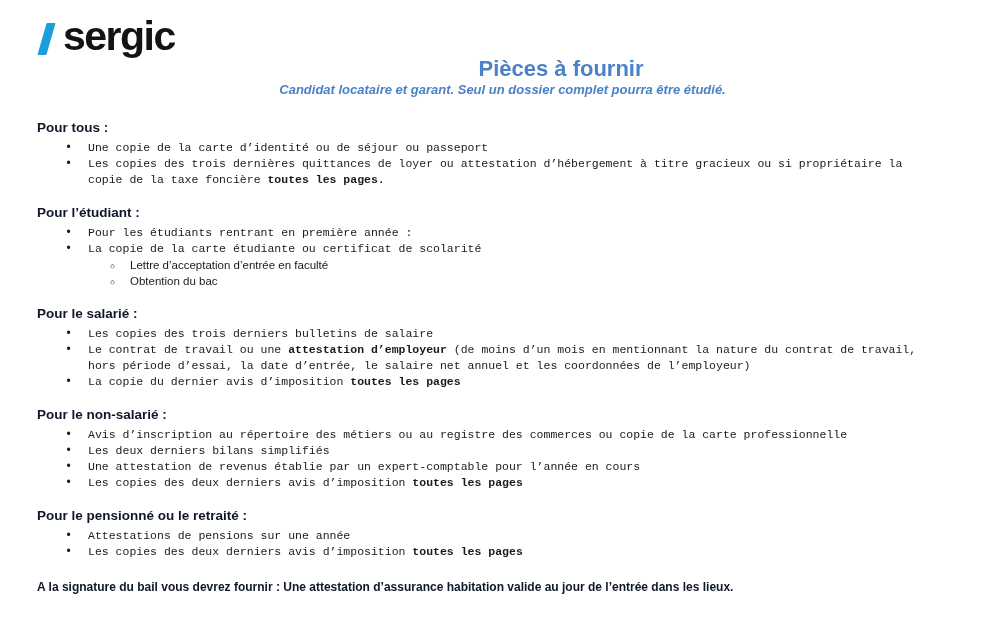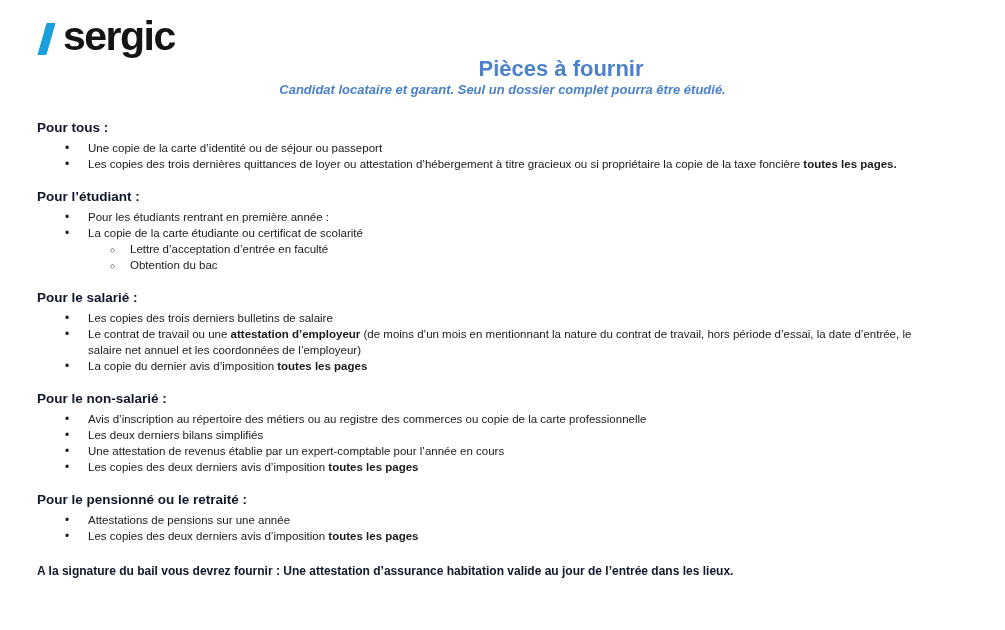--- a/index.html
+++ b/index.html
@@ -39,21 +39,21 @@
     line-height:15px;
   }
   .content { margin:22px 37px 0 37px; font-size:11.5px; line-height:16px; }
   .section { margin-top:16px; }
   .section:first-child { margin-top:0; }
   .section-heading {
     font-size:13.5px; font-weight:bold; color:#0f172a;
     line-height:18px; margin-bottom:3px;
   }
   .item { position:relative; max-width:897px; }
-  .item.l1 { padding-left:51px; }
+  .item.l1 { padding-left:51px;font-family:Liberation Mono, monospace; }
   .item.l1::before { content:"\2022"; position:absolute; left:28px; top:0; font-size:12px; }
   .item.l2 { padding-left:93px; }
   .item.l2::before { content:"\25CB"; position:absolute; left:73px; top:1px; font-size:8.5px; }
   .bold { font-weight:bold; }
   .doc-footer {
     margin:19px 37px 0 37px;
     font-size:12px; font-weight:bold; color:#0f172a;
     line-height:16px;
   }
 </style>

